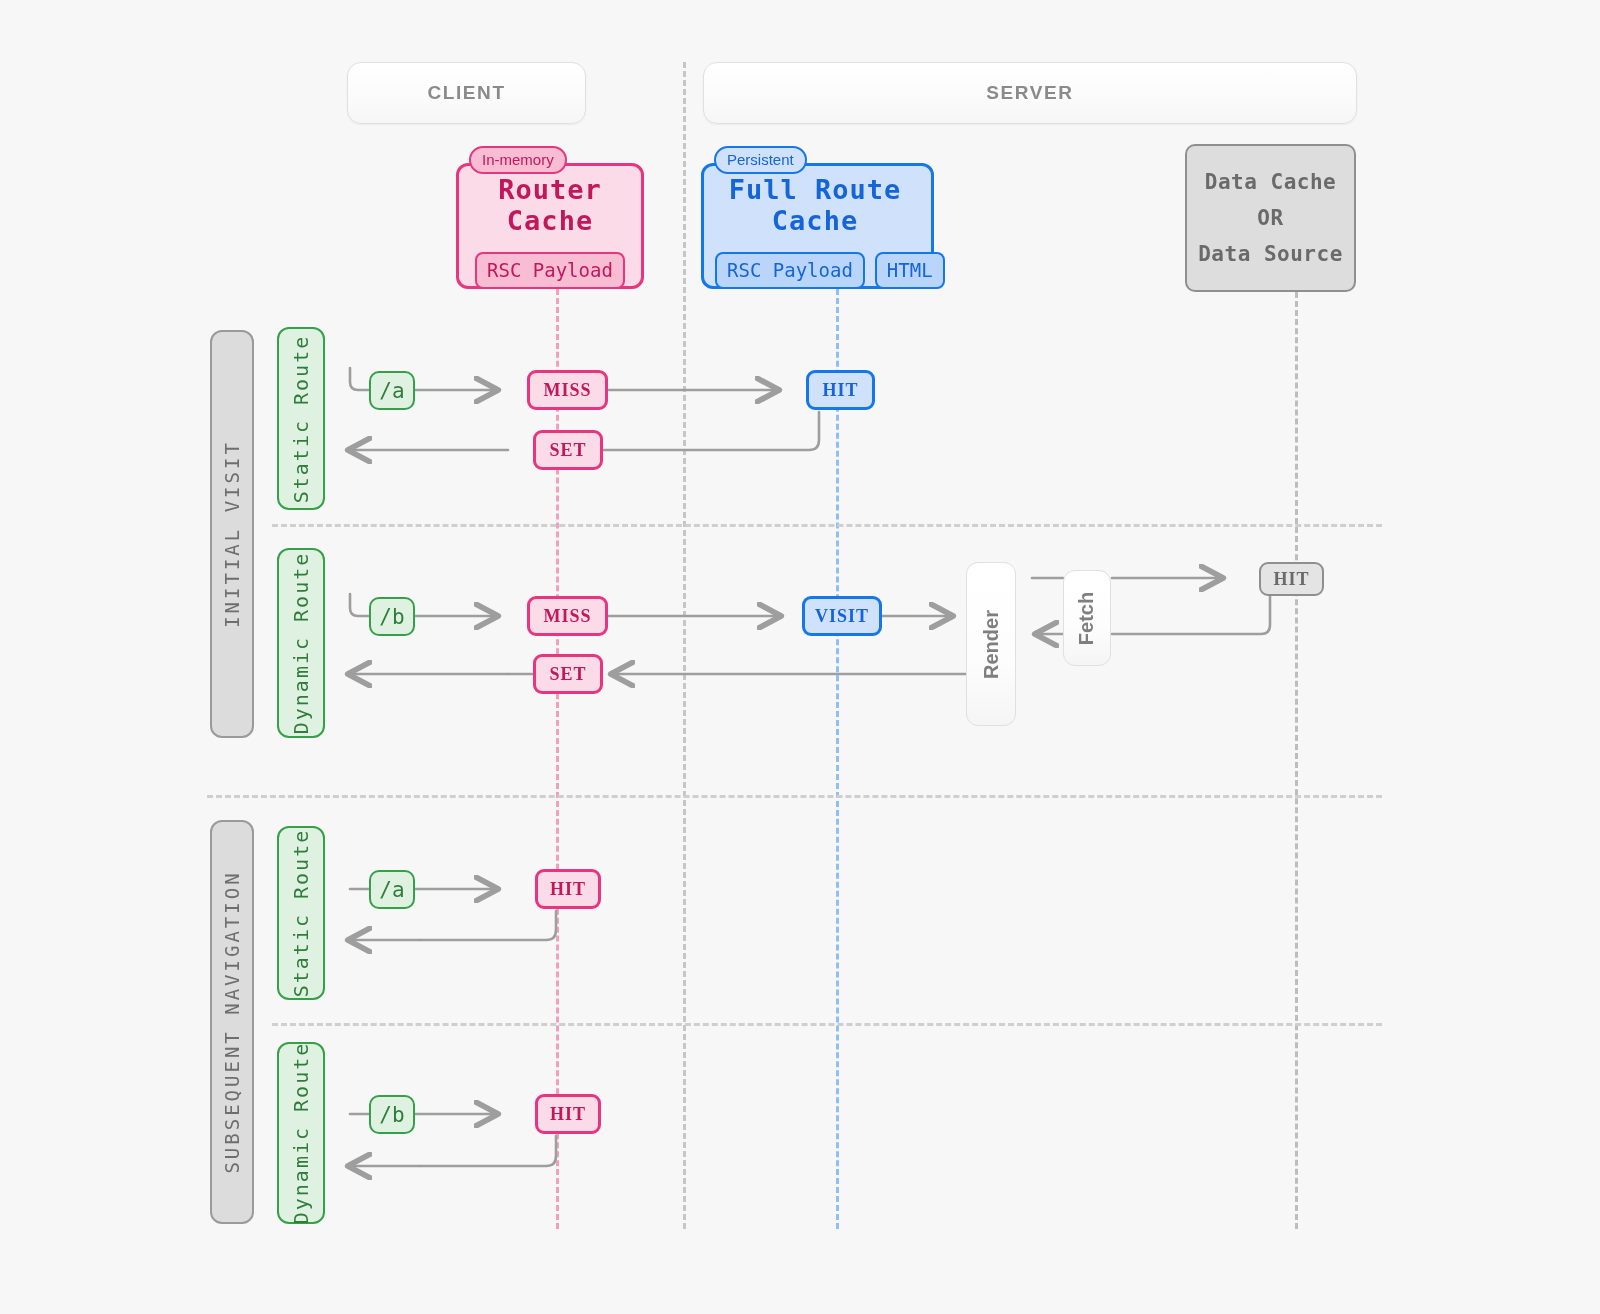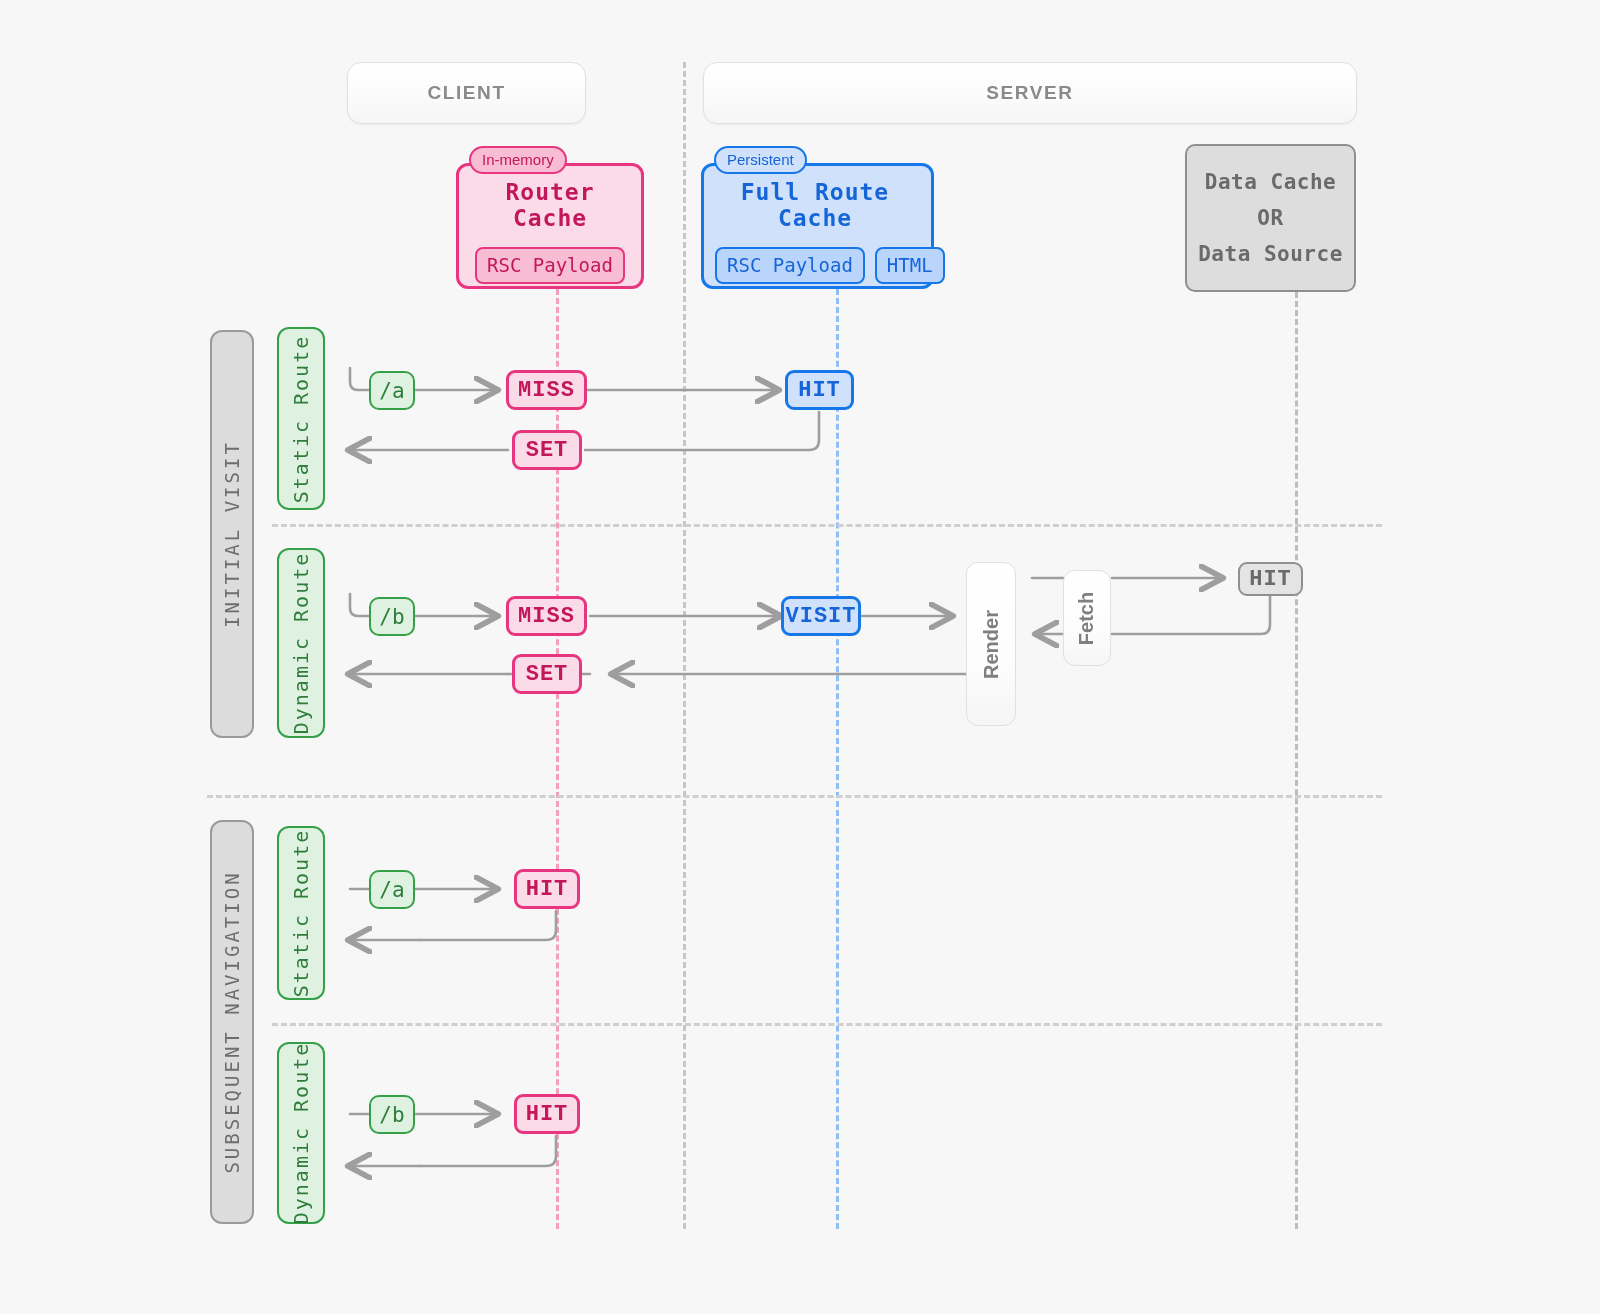--- a/index.html
+++ b/index.html
@@ -27,21 +27,21 @@
   .cache {
     border-radius: 12px;
     flex-direction: column;
     align-items: flex-start;
     padding: 26px 16px 16px 16px;
   }
   .cache.pink  { border: 3px solid #e8357f; background: #fcdbe8; }
   .cache.blue  { border: 3px solid #1677e8; background: #cfe1fb; }
   .cache-title {
     font-family: "DejaVu Sans Mono", monospace;
-    font-size: 23px; font-weight: 700; letter-spacing: 1px;
+    font-size: 27px; font-weight: 700; letter-spacing: 1px;
     width: 100%; text-align: center;
   }
   .cache.pink .cache-title { color: #c2185b; }
   .cache.blue .cache-title { color: #1565d8; }
   .chip-row { display: flex; gap: 10px; width: 100%; margin-top: 16px; text-align: center; }
   .chip {
     border-radius: 8px;
     font-family: "DejaVu Sans Mono", monospace;
     font-size: 19px; padding: 5px 10px 6px 10px;
     white-space: nowrap;
@@ -114,23 +114,24 @@
     white-space: nowrap;
     font-family: "DejaVu Sans Mono", monospace;
     font-size: 20px; letter-spacing: 2px; color: #2f7d3a;
   }
 
   
   .pill {
     position: absolute;
     border-radius: 9px;
     display: flex; align-items: center; justify-content: center;
-    font-family: Liberation Mono, monospace;
-    font-size: 22px; font-weight: 700; letter-spacing: 1px;
+    font-family: Liberation Serif, serif;
+    font-size: 18px; font-weight: 700; letter-spacing: 1px;
     z-index: 5;
+    margin-left: 21px;
   }
   .pill.pink { border: 3px solid #e8357f; background: #fcdbe8; color: #c2185b; }
   .pill.blue { border: 3px solid #1677e8; background: #cfe1fb; color: #1565d8; }
   .pill.grey { border: 2.5px solid #8f8f8f; background: #e4e4e4; color: #6a6a6a; }
 
   .routepill {
     position: absolute;
     border: 2.5px solid #35a048; border-radius: 10px;
     background: #dff2e1; color: #2f7d3a;
     display: flex; align-items: center; justify-content: center;

